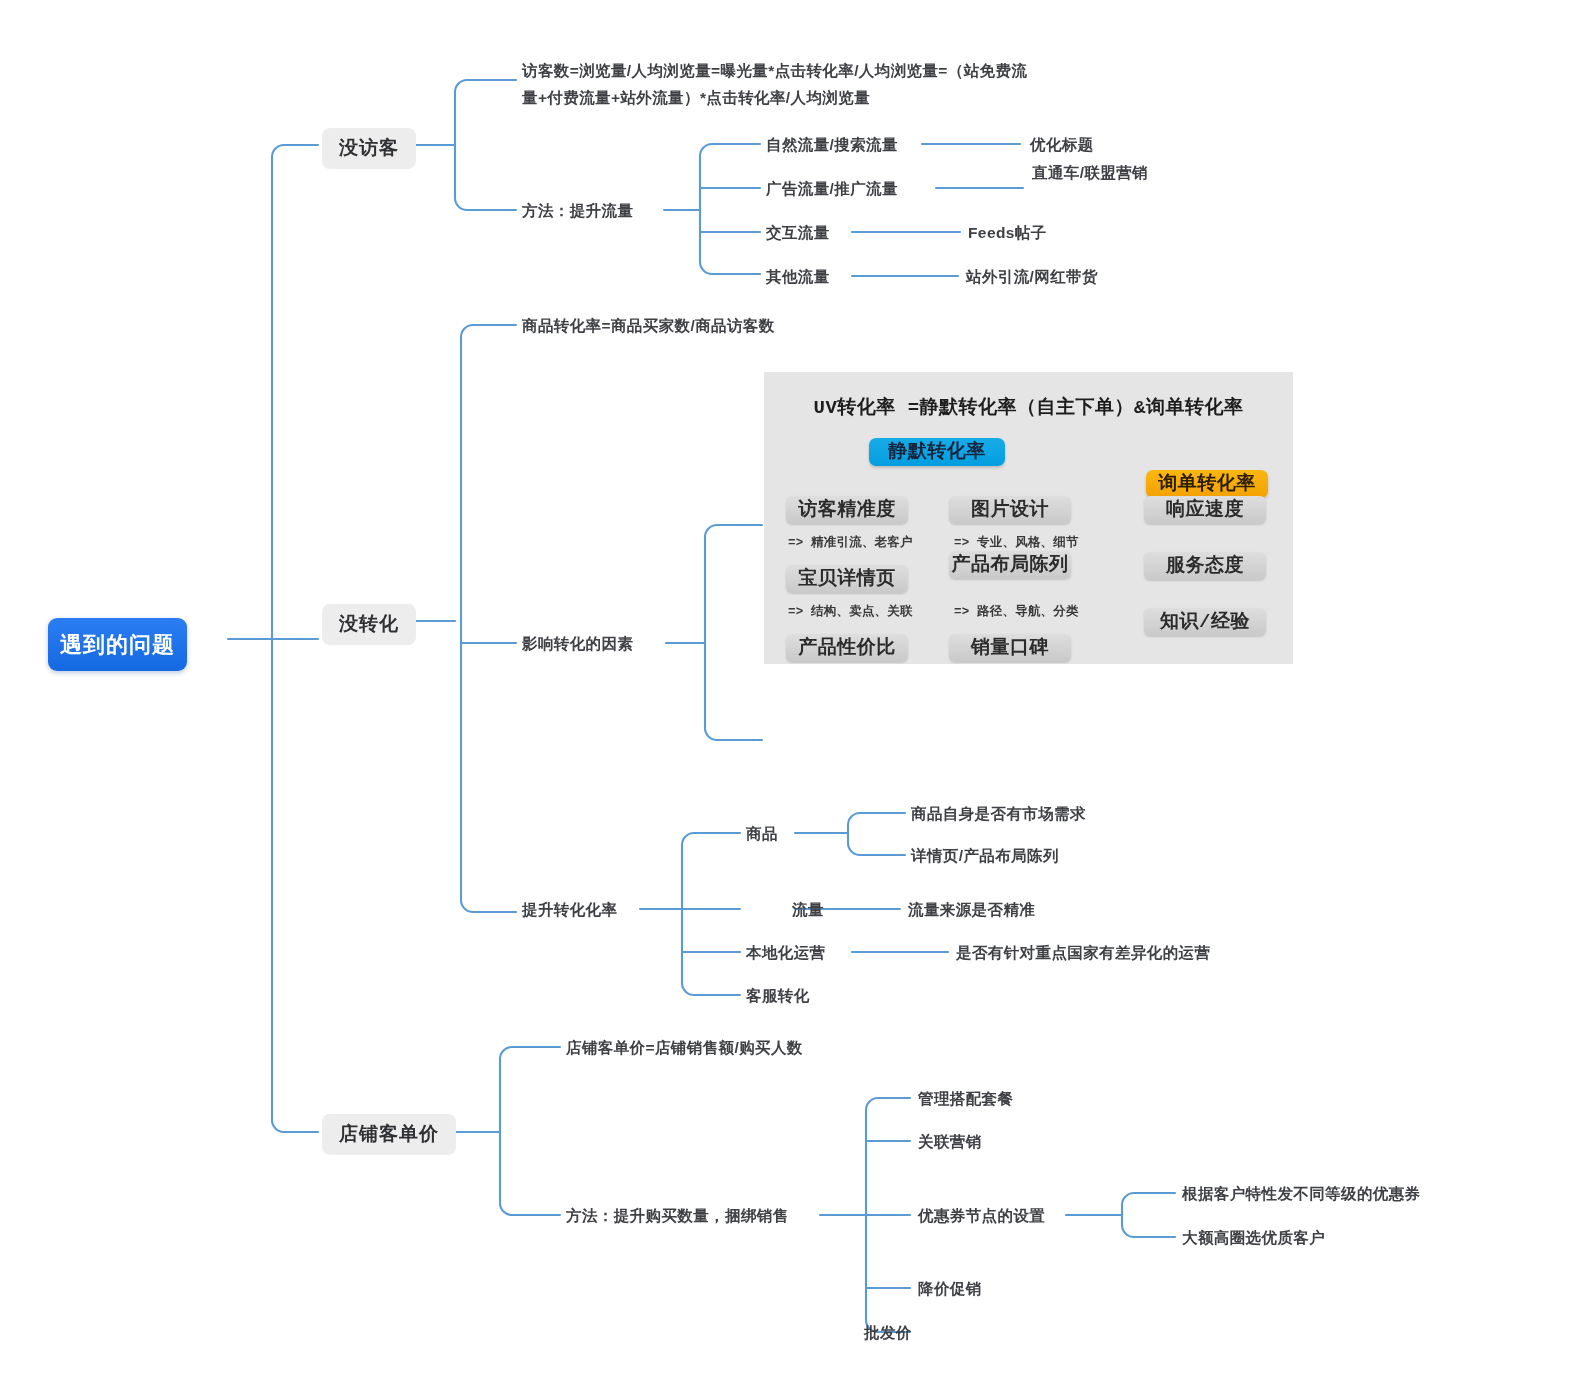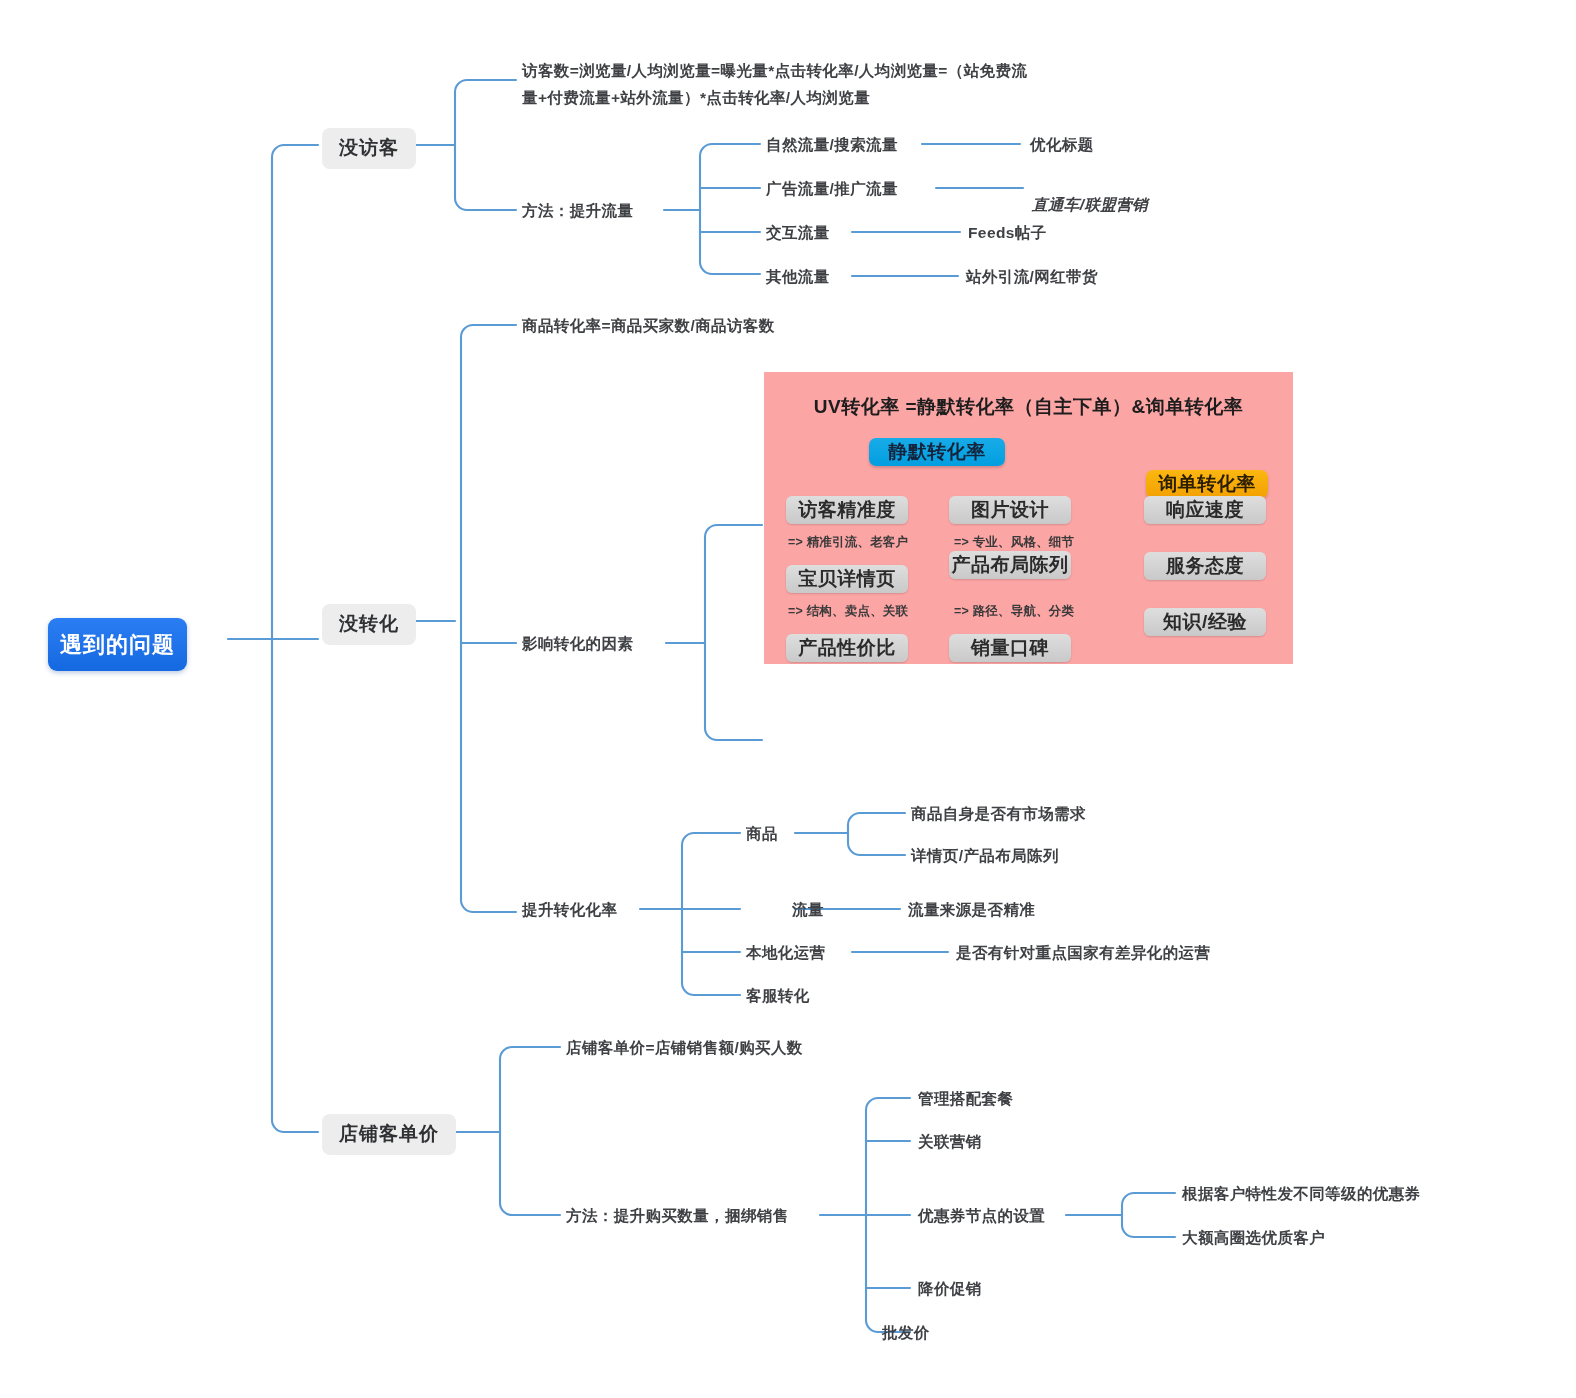--- a/index.html
+++ b/index.html
@@ -58,22 +58,23 @@
     color: #3f4145;
     letter-spacing: .4px;
   }
   .leaf.wrap {
     white-space: normal;
     line-height: 1.72;
   }
   
   .uv-block {
     position: absolute;
-    background: #fca5a5;
+    background: #e5e5e5;
     overflow: hidden;
+    font-family: Liberation Mono, monospace;
   }
   .uv-title {
     position: absolute;
     left: 0; right: 0;
     text-align: center;
     font-size: 19px;
     font-weight: 700;
     color: #1d1d1d;
     letter-spacing: .5px;
     white-space: nowrap;
@@ -176,21 +177,21 @@
   <div class="node branch-node" style="left:322px; top:128px;">没访客</div>
 
   <div class="node leaf wrap" style="left:522px; top:58px; width:520px;">访客数=浏览量/人均浏览量=曝光量*点击转化率/人均浏览量=（站免费流量+付费流量+站外流量）*点击转化率/人均浏览量</div>
 
   <div class="node leaf" style="left:522px; top:200px;">方法：提升流量</div>
 
   <div class="node leaf" style="left:766px; top:134px;">自然流量/搜索流量</div>
   <div class="node leaf" style="left:1030px; top:134px;">优化标题</div>
 
   <div class="node leaf" style="left:766px; top:178px;">广告流量/推广流量</div>
-  <div class="node leaf" style="left:1032px; top:194px;font-style:italic;">直通车/联盟营销</div>
+  <div class="node leaf" style="left:1032px; top:162px;">直通车/联盟营销</div>
 
   <div class="node leaf" style="left:766px; top:222px;">交互流量</div>
   <div class="node leaf" style="left:968px; top:222px;">Feeds帖子</div>
 
   <div class="node leaf" style="left:766px; top:266px;">其他流量</div>
   <div class="node leaf" style="left:966px; top:266px;">站外引流/网红带货</div>
 
   <div class="node branch-node" style="left:322px; top:604px;">没转化</div>
 
   <div class="node leaf" style="left:522px; top:315px;">商品转化率=商品买家数/商品访客数</div>
@@ -248,15 +249,15 @@
   <div class="node leaf" style="left:566px; top:1205px;">方法：提升购买数量，捆绑销售</div>
 
   <div class="node leaf" style="left:918px; top:1088px;">管理搭配套餐</div>
   <div class="node leaf" style="left:918px; top:1131px;">关联营销</div>
 
   <div class="node leaf" style="left:918px; top:1205px;">优惠券节点的设置</div>
   <div class="node leaf" style="left:1182px; top:1183px;">根据客户特性发不同等级的优惠券</div>
   <div class="node leaf" style="left:1182px; top:1227px;">大额高圈选优质客户</div>
 
   <div class="node leaf" style="left:918px; top:1278px;">降价促销</div>
-  <div class="node leaf" style="left:882px; top:1322px;">批发价</div>
+  <div class="node leaf" style="left:864px; top:1322px;">批发价</div>
 
 </div>
 
 </body></html>

